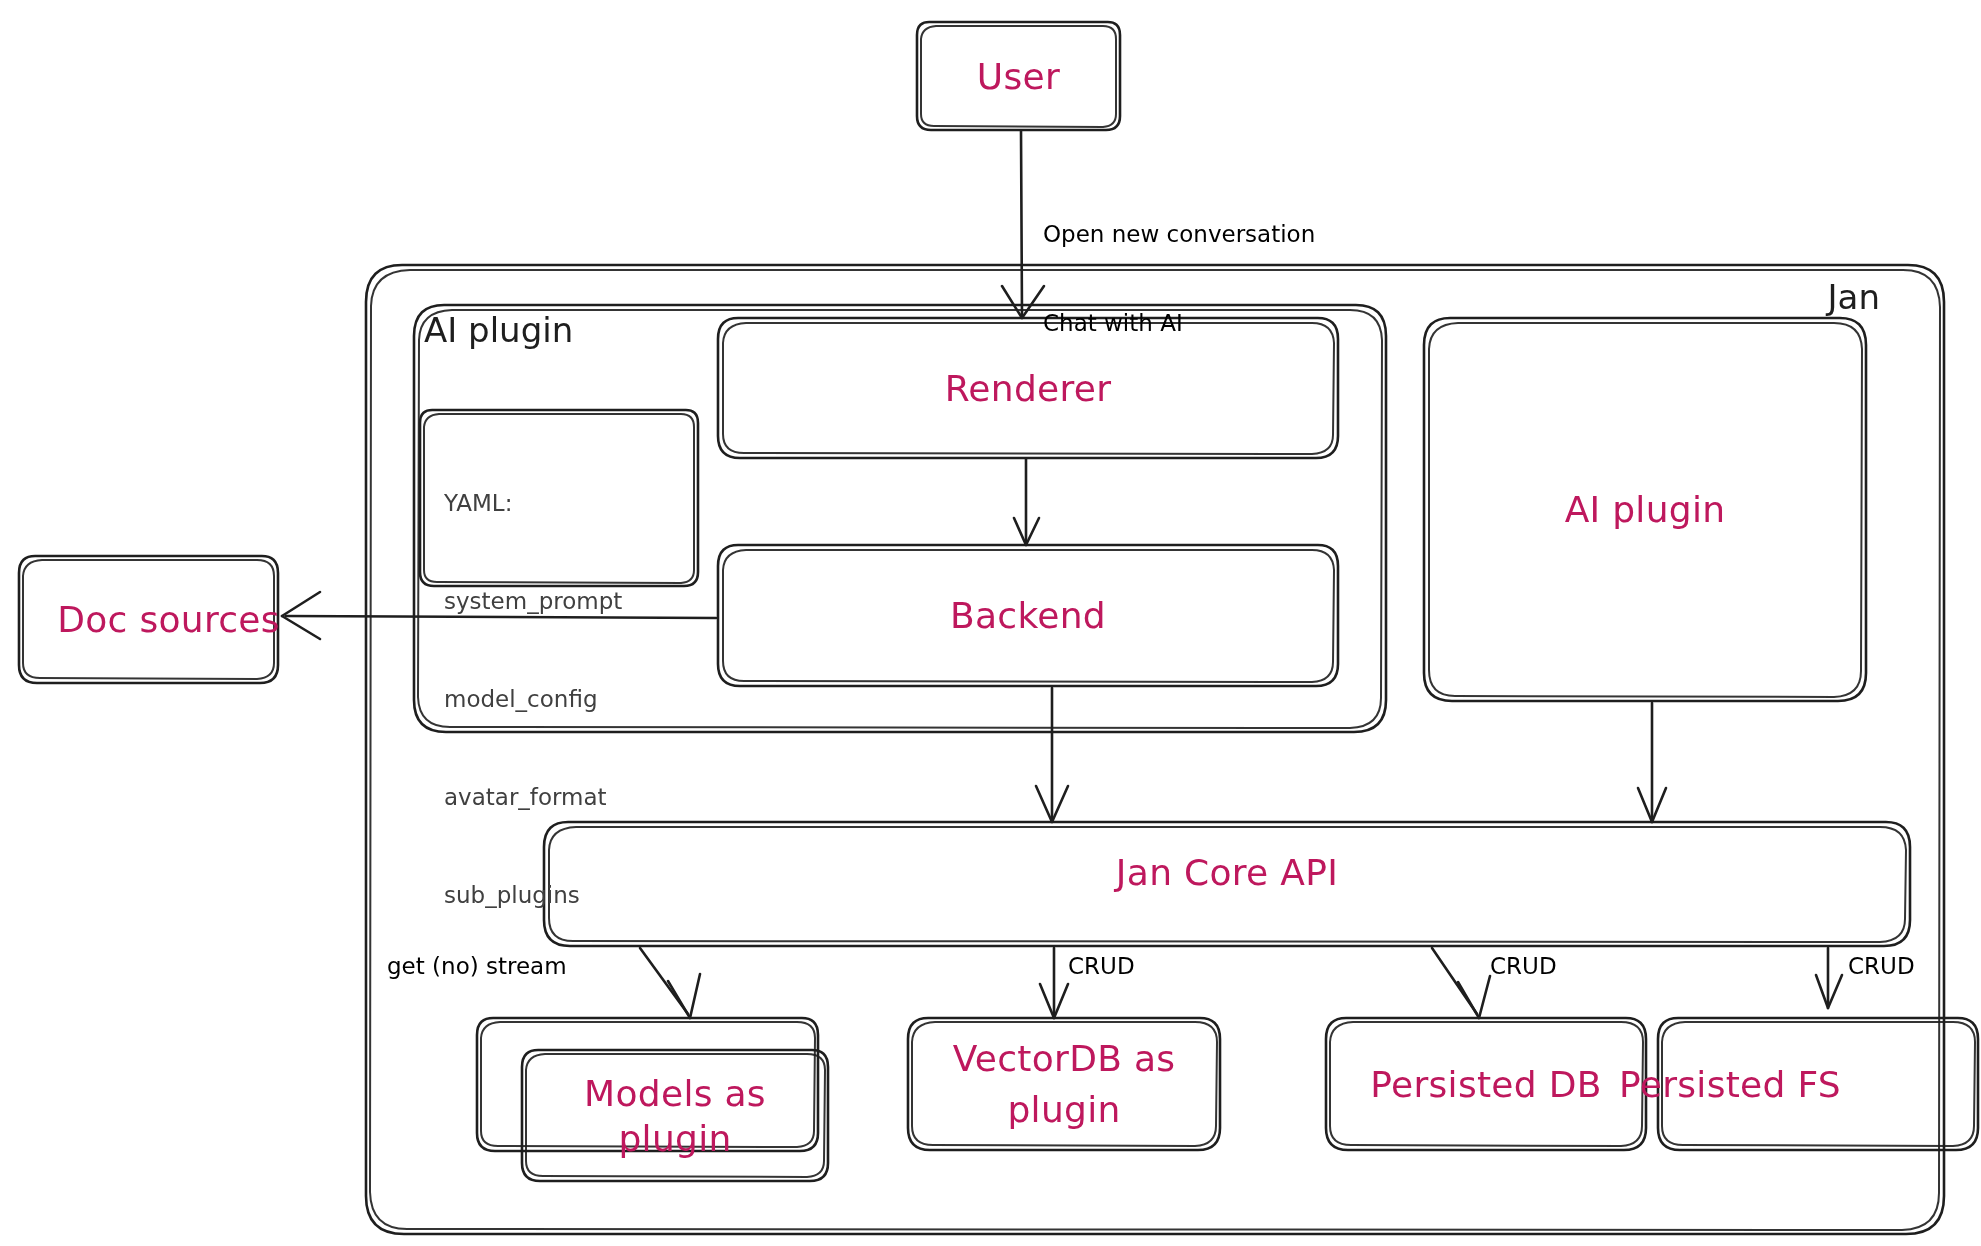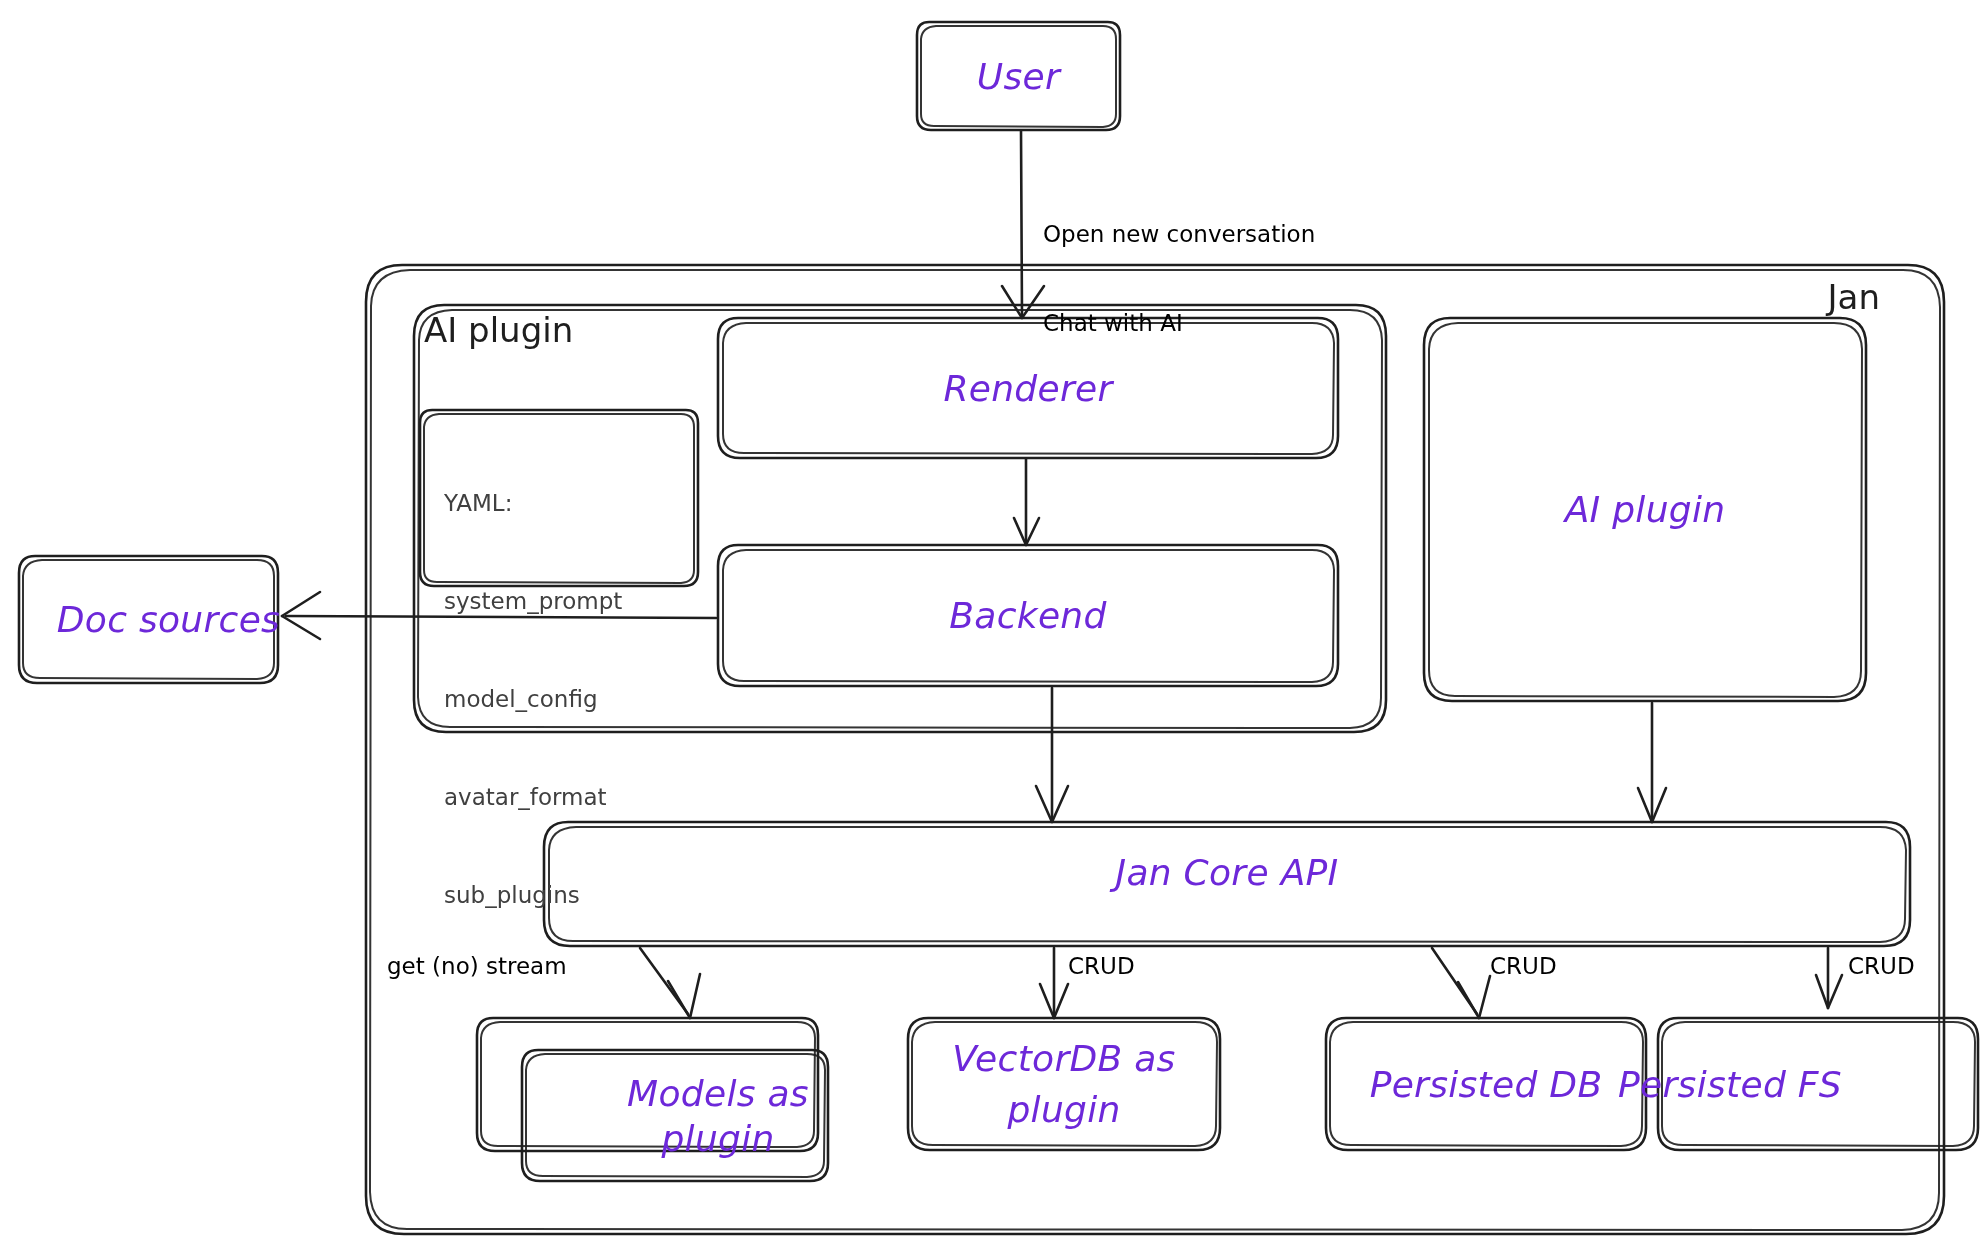--- a/index.html
+++ b/index.html
@@ -34,23 +34,22 @@
   .node-wrap {
     position: absolute;
     display: flex;
     align-items: center;
     justify-content: center;
     text-align: center;
   }
   .node-wrap .label {
     font-size: 36px;
     line-height: 1.25;
-    color: #6d28d9;
+    color: #be185d;
     letter-spacing: 0.3px;
-    font-style: italic;
   }
   .group-label {
     font-size: 34px;
     color: #1e1e1e;
   }
   .edge-label {
     font-size: 23px;
     line-height: 1.3;
     color: #000000;
   }
@@ -278,21 +277,21 @@
   </div>
 
   <div class="node-wrap" style="left:19px; top:556px; width:259px; height:127px;padding-left:20px;">
     <span class="label">Doc sources</span>
   </div>
 
   <div class="node-wrap" style="left:544px; top:822px; width:1366px; height:100px;">
     <span class="label">Jan Core API</span>
   </div>
 
-  <div class="node-wrap" style="left:522px; top:1050px; width:306px; height:131px; flex-direction:column;margin-left:43px;">
+  <div class="node-wrap" style="left:522px; top:1050px; width:306px; height:131px; flex-direction:column;">
     <span class="label">Models as</span>
     <span class="label">plugin</span>
   </div>
 
   <div class="node-wrap" style="left:908px; top:1018px; width:312px; height:132px; flex-direction:column;gap:6px;">
     <span class="label">VectorDB as</span>
     <span class="label">plugin</span>
   </div>
 
   <div class="node-wrap" style="left:1326px; top:1018px; width:320px; height:132px;">

